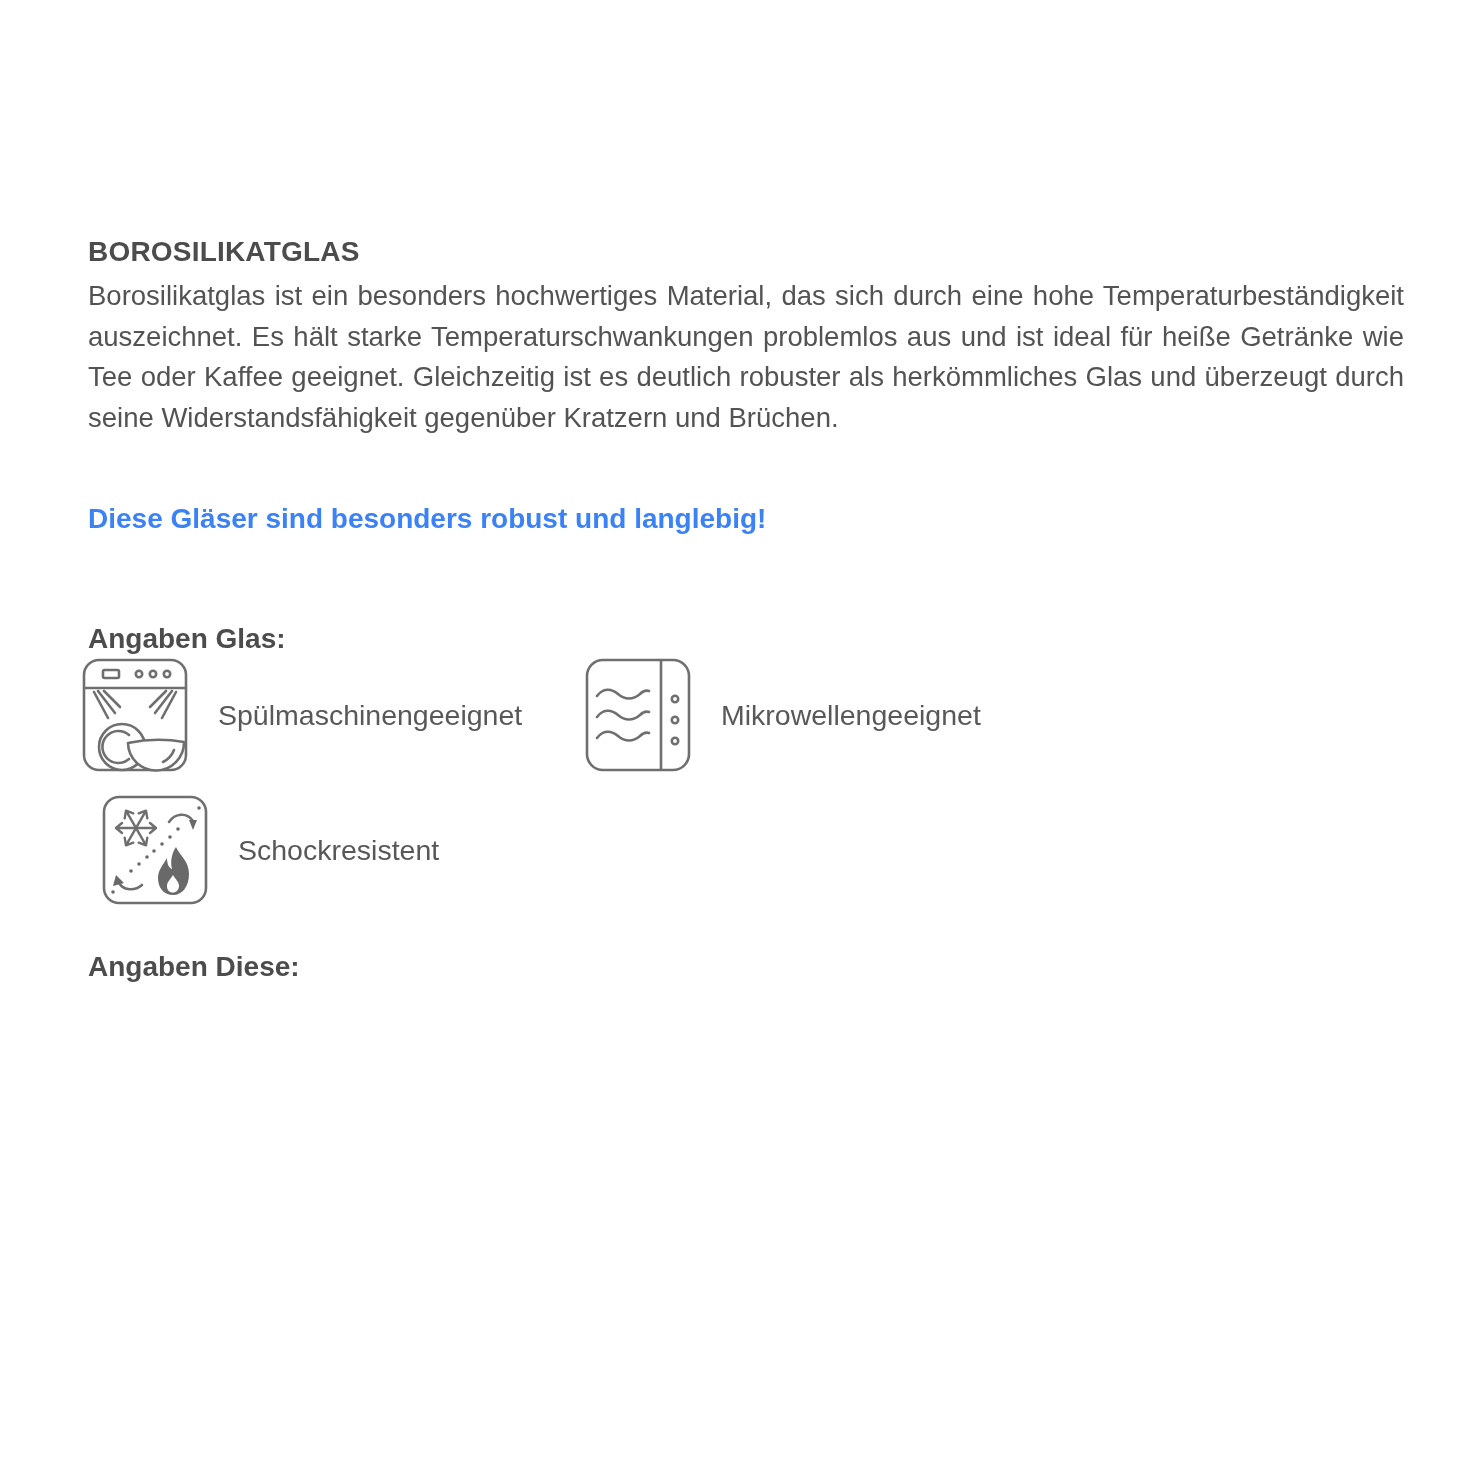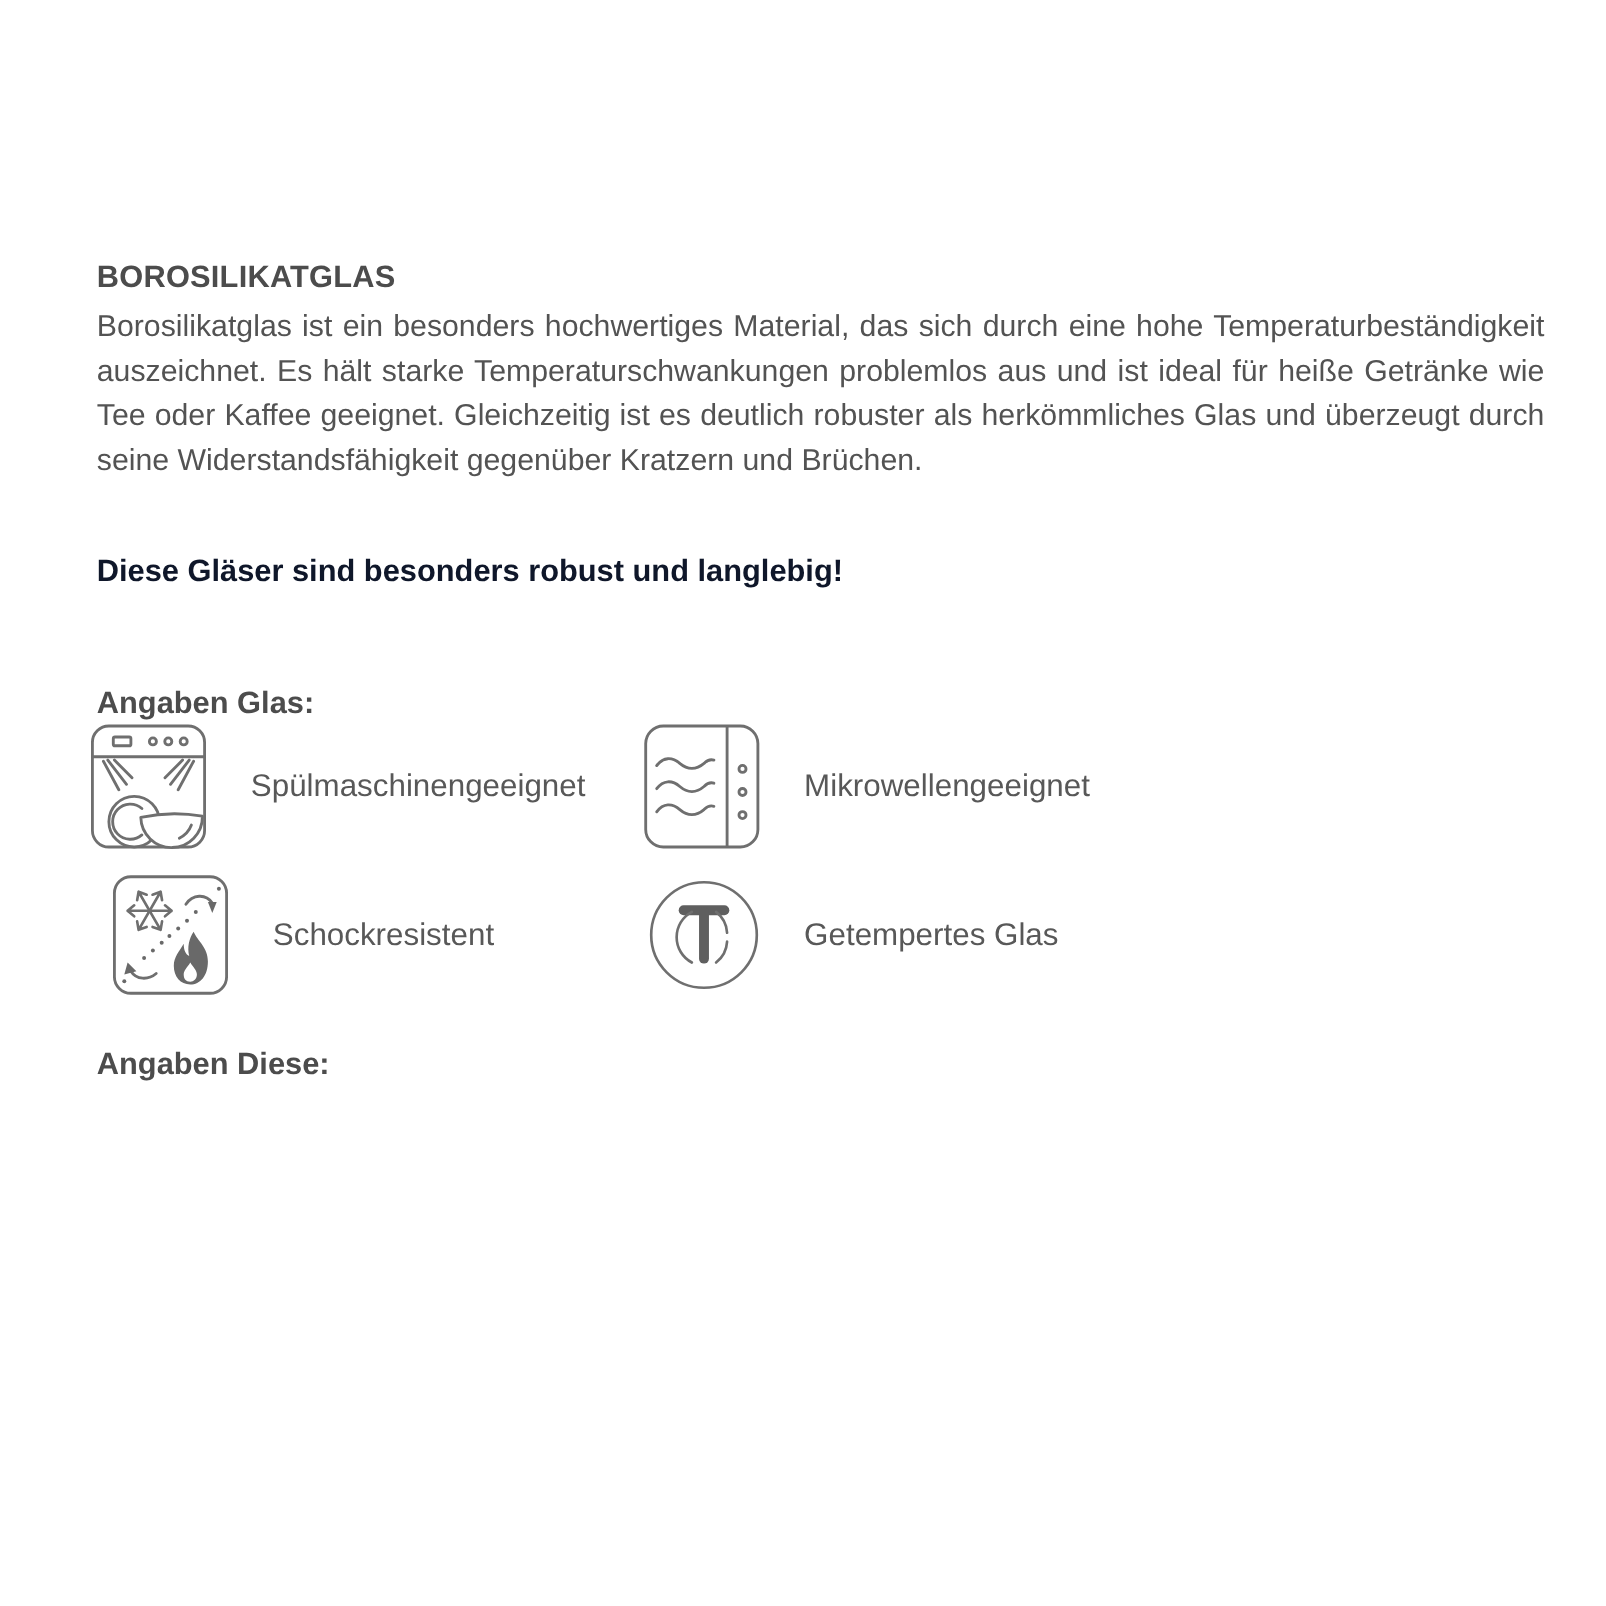--- a/index.html
+++ b/index.html
@@ -22,32 +22,32 @@
     position: absolute;
     left: 88px; top: 276px;
     width: 1316px;
     font-size: 27.5px; line-height: 40.5px;
     color: #535353;
     text-align: justify;
   }
   .statement {
     position: absolute;
     left: 88px; top: 503px;
-    font-size: 28px; font-weight: bold; color: #0f172a;
+    font-size: 28px; font-weight: bold; color: #3b82f6;
   }
   .section-title {
     position: absolute;
     left: 88px;
     font-size: 28px; font-weight: bold; color: #4c4c4c;
   }
   #glas-title { top: 603px; margin-top: 20px; }
   #holz-title { top: 951px; }
   .feature {
     position: absolute;
-    display: flex; align-items: center; gap: 40px;
+    display: flex; align-items: center; gap: 30px;
     height: 118px;
   }
   #feat-dishwasher { left: 82px;  top: 656px; }
   #feat-microwave  { left: 585px; top: 656px; }
   #feat-shock      { left: 82px;  top: 791px; padding-left: 20px; }
   #feat-tempered   { left: 585px; top: 791px; }
   #feat-handwash   { left: 83px;  top: 1010px; }
   .feature .icon { flex: 0 0 auto; display: block; }
   .feature .label {
     font-size: 28.5px; color: #585858; white-space: nowrap;
@@ -147,31 +147,20 @@
           <circle cx="11" cy="97" r="1.8"></circle>
       </g>
       <path d="M67,27 C73,18 85,17 91,26"></path>
       <path fill="#696969" stroke="none" d="M87,25 L95,25 L91,35 Z"></path>
       <path d="M40,90 C33,96 22,96 17,88"></path>
       <path fill="#696969" stroke="none" d="M11,91 L14,80 L22,88 Z"></path>
     </svg>
     <span class="label">Schockresistent</span>
   </div>
 
-  <div class="feature" id="feat-tempered">
-    <svg class="icon lineicon" width="102" height="102" viewBox="0 0 102 102" style="margin-left:4px">
-      <circle cx="51" cy="51" r="48" stroke-width="2.4"></circle>
-      <rect x="28" y="24" width="46" height="9" rx="4.5" fill="#5f5f5f" stroke="none"></rect>
-      <rect x="46.5" y="26" width="9" height="51" rx="4.5" fill="#5f5f5f" stroke="none"></rect>
-      <path d="M40,30 A26,26 0 0 0 40,76" stroke-width="2.4"></path>
-      <path d="M62,30 A26,26 0 0 1 72,49" stroke-width="2.4"></path>
-      <path d="M72,57 A26,26 0 0 1 62,76" stroke-width="2.4"></path>
-    </svg>
-    <span class="label">Getempertes Glas</span>
-  </div>
 
   <div class="section-title" id="holz-title">Angaben Diese:</div>
 
 
   <div class="divider"></div>
 
   <svg class="logo" width="94" height="94" viewBox="0 0 94 94">
     <rect x="0" y="0" width="94" height="94" rx="21" fill="#1e2b4a"></rect>
     <path fill="#ffffff" d="M20,63 C13,57 17,46 26,45 C26,35 38,30 46,36 C50,28 63,29 66,38 C74,38 78,46 73,52 C71,59 62,62 55,59 C47,68 28,70 20,63 Z"></path>
   </svg>

